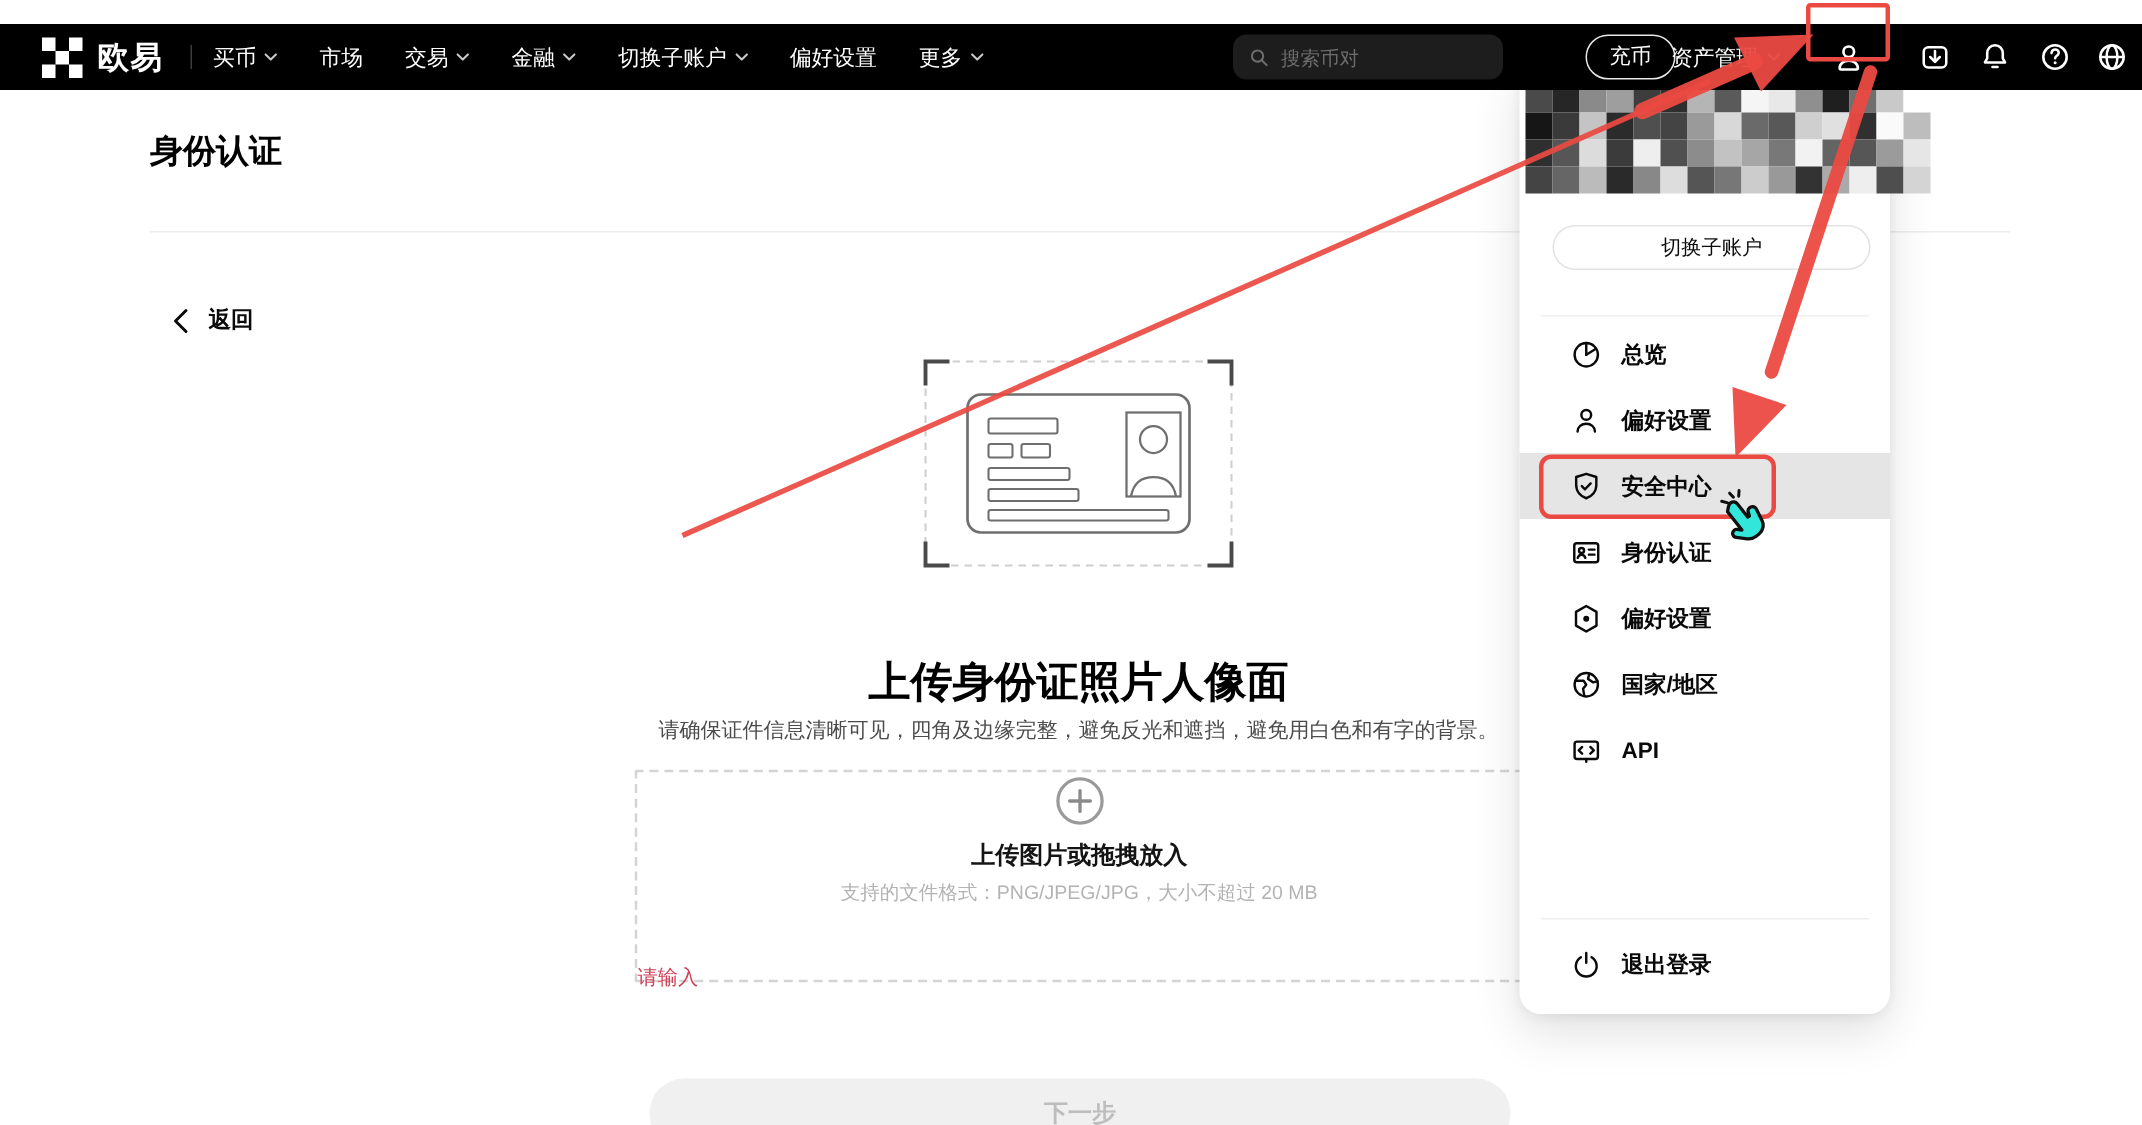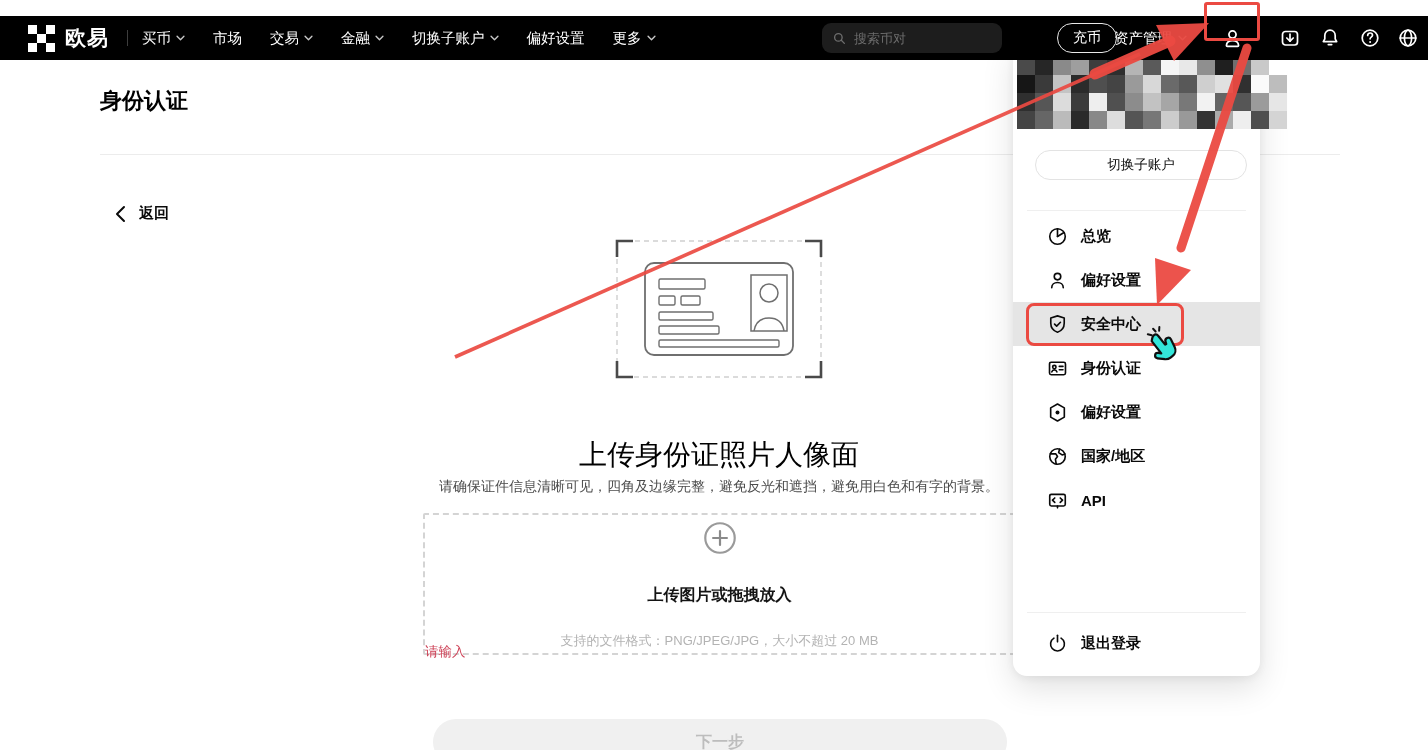--- a/index.html
+++ b/index.html
@@ -30,23 +30,23 @@
   .icon-btn svg { display:block; }
   .nav-ic { fill:none; stroke:#fff; stroke-width:1.7; stroke-linecap:round; stroke-linejoin:round; }
 
   
   .main { position:absolute; inset:44px 0 0 0; z-index:10; }
   .page-title { position:absolute; left:100px; top:42px; font-size:22px; font-weight:700; color:#000; }
   .title-divider { position:absolute; left:100px; top:110px; width:1240px; height:1px; background:#ececec; }
   .back-link { position:absolute; left:115px; top:160px; display:flex; align-items:center; gap:13px; cursor:pointer; }
   .back-link .back-label { font-size:15px; font-weight:600; color:#0a0a0a; }
   .illus { position:absolute; left:611px; top:191px; }
-  .upload-heading { position:absolute; left:419px; top:392px; width:600px; text-align:center; font-size:28px; font-weight:400; color:#000; }
+  .upload-heading { position:absolute; left:419px; top:392px; width:600px; text-align:center; font-size:28px; font-weight:700; color:#000; }
   .upload-hint { position:absolute; left:409px; top:434px; width:620px; text-align:center; font-size:14px; color:#4c4c4c; }
-  .dropzone { position:absolute; left:423px; top:469px; width:593px; height:142px; border:2px dashed #d4d4d4; border-radius:2px; display:flex; flex-direction:column; align-items:center; justify-content:center; gap:26px; cursor:pointer; background:#fff; }
+  .dropzone { position:absolute; left:423px; top:469px; width:593px; height:142px; border:2px dashed #d4d4d4; border-radius:2px; display:flex; flex-direction:column; align-items:center; gap:5px; cursor:pointer; background:#fff; }
   .dz-label { font-size:16px; font-weight:700; color:#141414; margin-top:2px; }
   .dz-formats { font-size:13px; color:#b3b3b3; }
   .error-text { position:absolute; left:425px; top:599px; font-size:13.5px; color:var(--err-red,#ce4257); }
   .next-btn { position:absolute; left:433px; top:675px; width:574px; height:46px; border:0; border-radius:24px; background:#f0f0f0; color:#bdbdbd; font-size:16px; font-weight:600; font-family:inherit; cursor:pointer; }
 
   
   .dropdown { position:absolute; left:1013px; top:44px; width:247px; height:632px; background:#fff; border-radius:0 0 14px 14px; box-shadow:0 12px 32px rgba(0,0,0,.12), 0 2px 8px rgba(0,0,0,.06); z-index:40; }
   .censor { position:absolute; left:4px; top:13px; display:grid; grid-template-columns:repeat(15,18px); grid-auto-rows:18px; }
   .switch-btn { position:absolute; left:22px; top:106px; width:212px; height:30px; border:1px solid #e3e3e3; border-radius:16px; background:#fff; font-size:13.5px; font-weight:500; color:#0a0a0a; font-family:inherit; cursor:pointer; }
   .dd-divider { position:absolute; left:14px; width:219px; height:1px; background:#efefef; }

